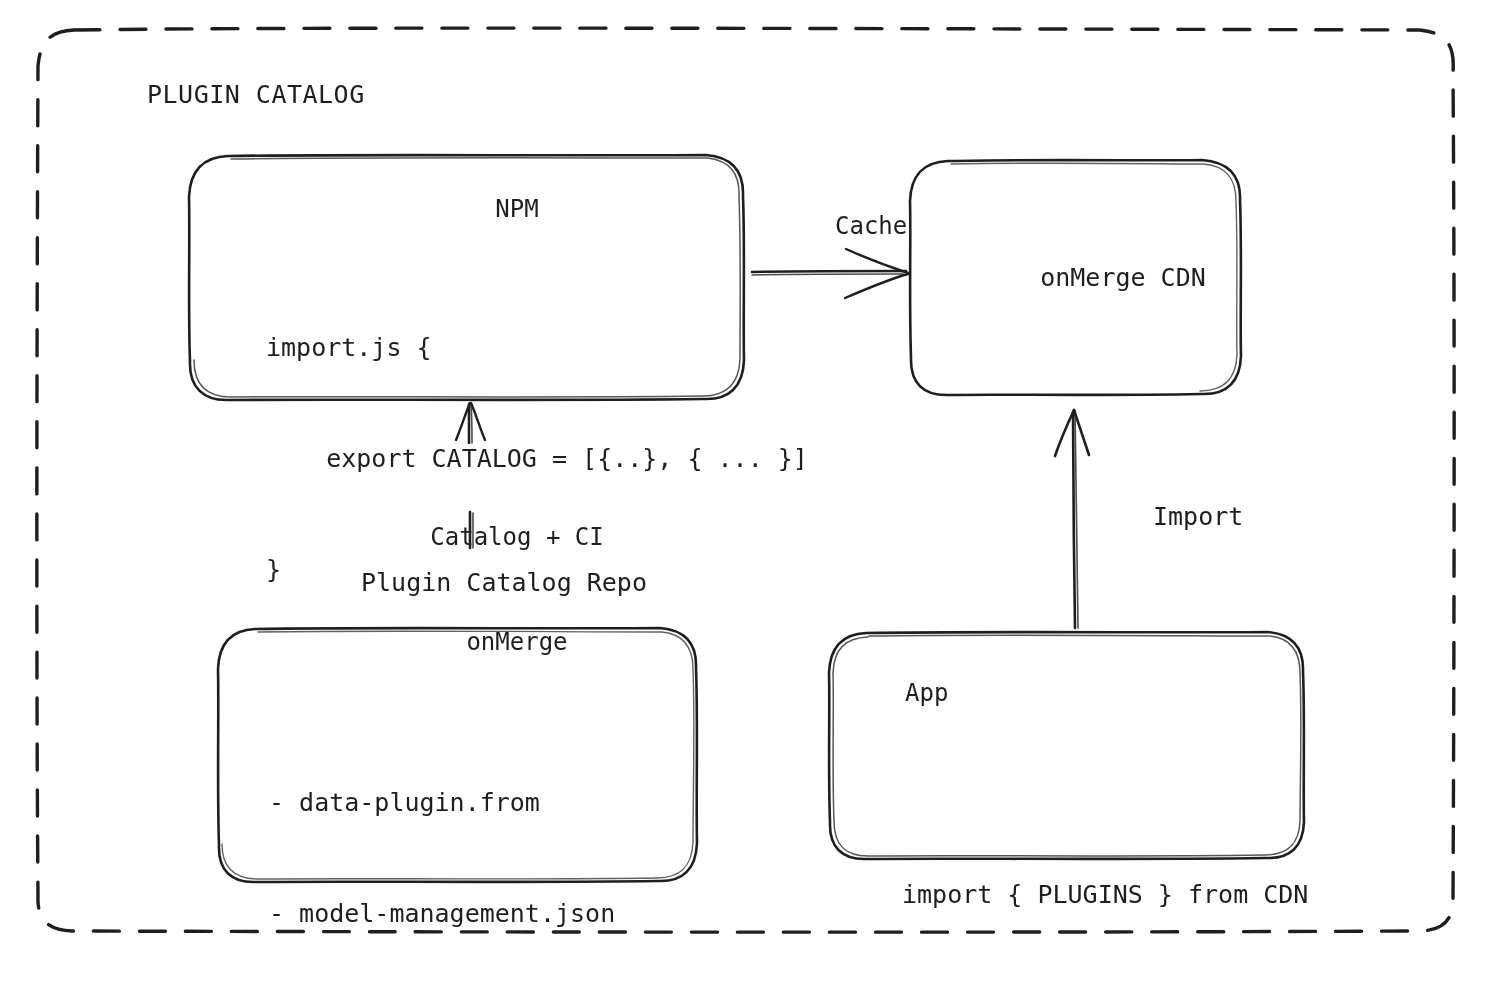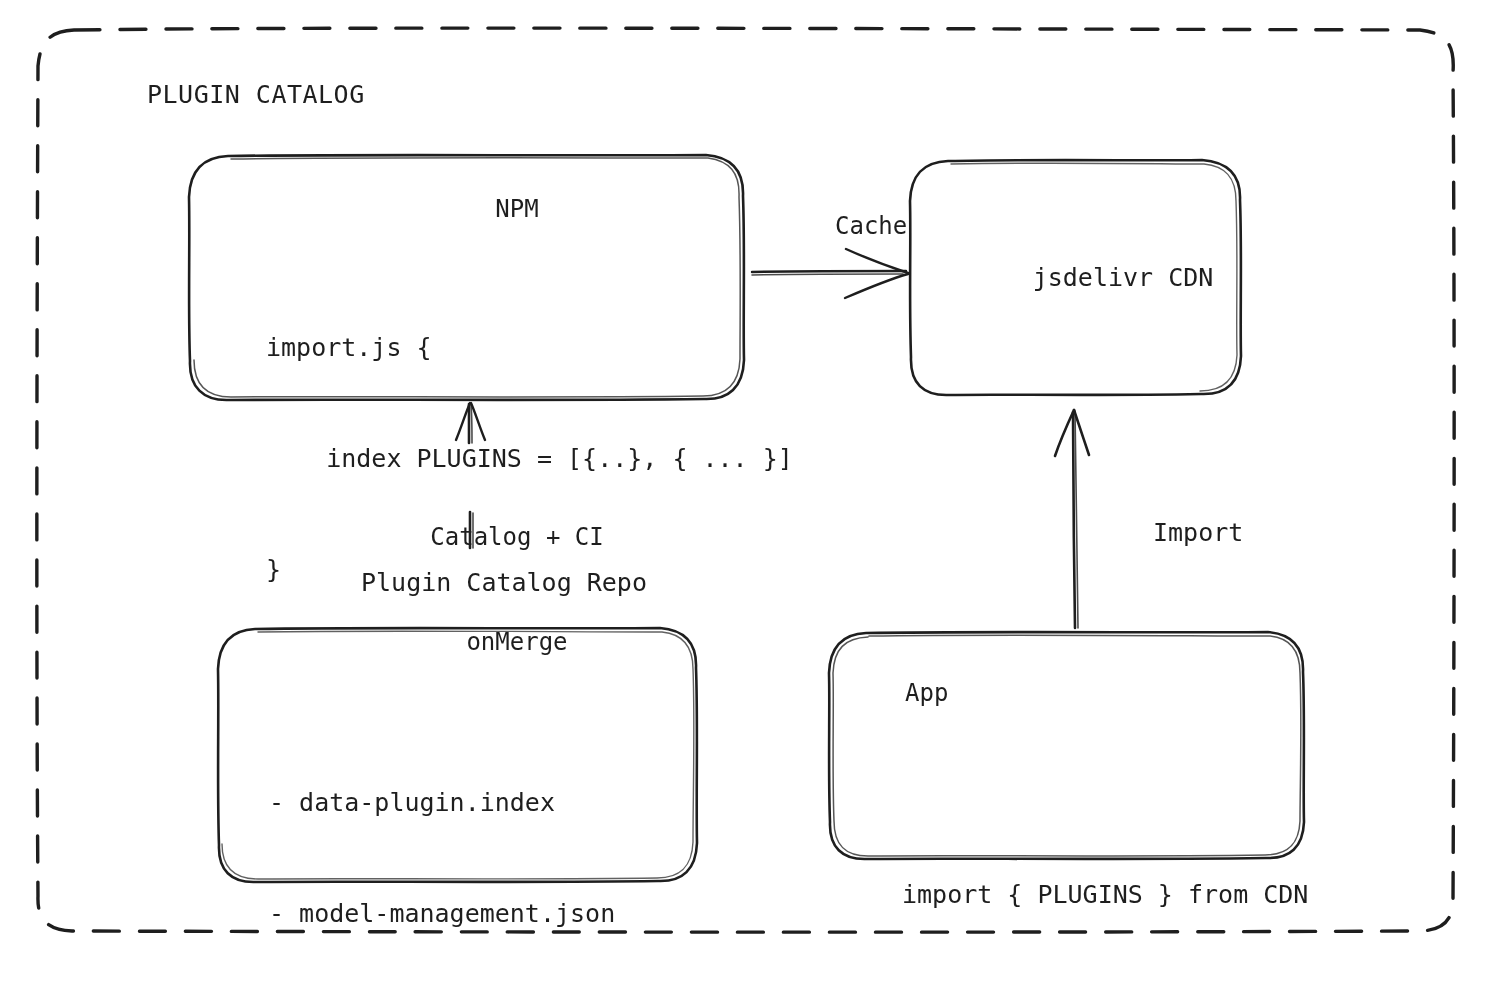--- a/index.html
+++ b/index.html
@@ -107,21 +107,21 @@
   #label-build {
     left: 340px;
     top: 450px;
     width: 260px;
     text-align: center;
     font-size: 24px;
     line-height: 35px;
   }
   #label-import {
     left: 1106px;
-    top: 520px;
+    top: 504px;
     font-size: 25px;
   }
 </style>
 </head>
 <body>
 
 <div id="canvas">
 
   <svg id="sketch-layer" viewBox="0 0 1506 1002">
 
@@ -227,29 +227,29 @@
       <path d="M 1089 455 C 1084 440, 1078 422, 1074 410" fill="none" stroke="#1e1e1e" stroke-width="2.6" stroke-linecap="round"></path>
     </g>
 
   </svg>
 
   <div class="txt" id="group-title">PLUGIN CATALOG</div>
 
   <div class="txt" id="npm-title">NPM</div>
   <div class="txt" id="npm-code">
     <div>import.js {</div>
-    <div>    index PLUGINS = [{..}, { ... }]</div>
+    <div>    export CATALOG = [{..}, { ... }]</div>
     <div>}</div>
   </div>
 
-  <div class="txt" id="cdn-title">jsdelivr CDN</div>
+  <div class="txt" id="cdn-title">onMerge CDN</div>
 
   <div class="txt" id="repo-heading">Plugin Catalog Repo</div>
   <div class="txt" id="repo-code">
-    <div>- data-plugin.index</div>
+    <div>- data-plugin.from</div>
     <div>- model-management.json</div>
     
   </div>
 
   <div class="txt" id="app-title">App</div>
   <div class="txt" id="app-code">
     <div>import { PLUGINS } from CDN</div>
     
   </div>
 

